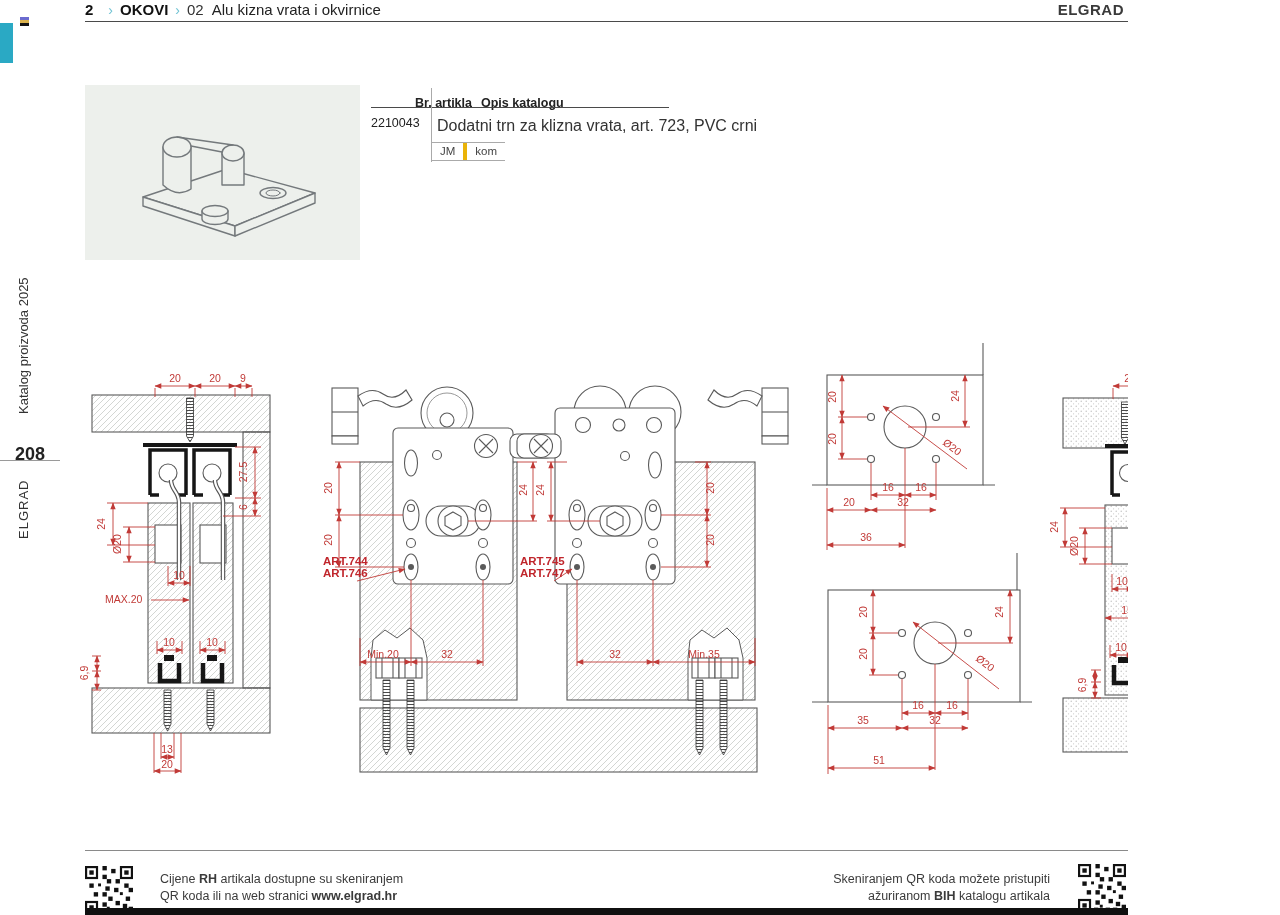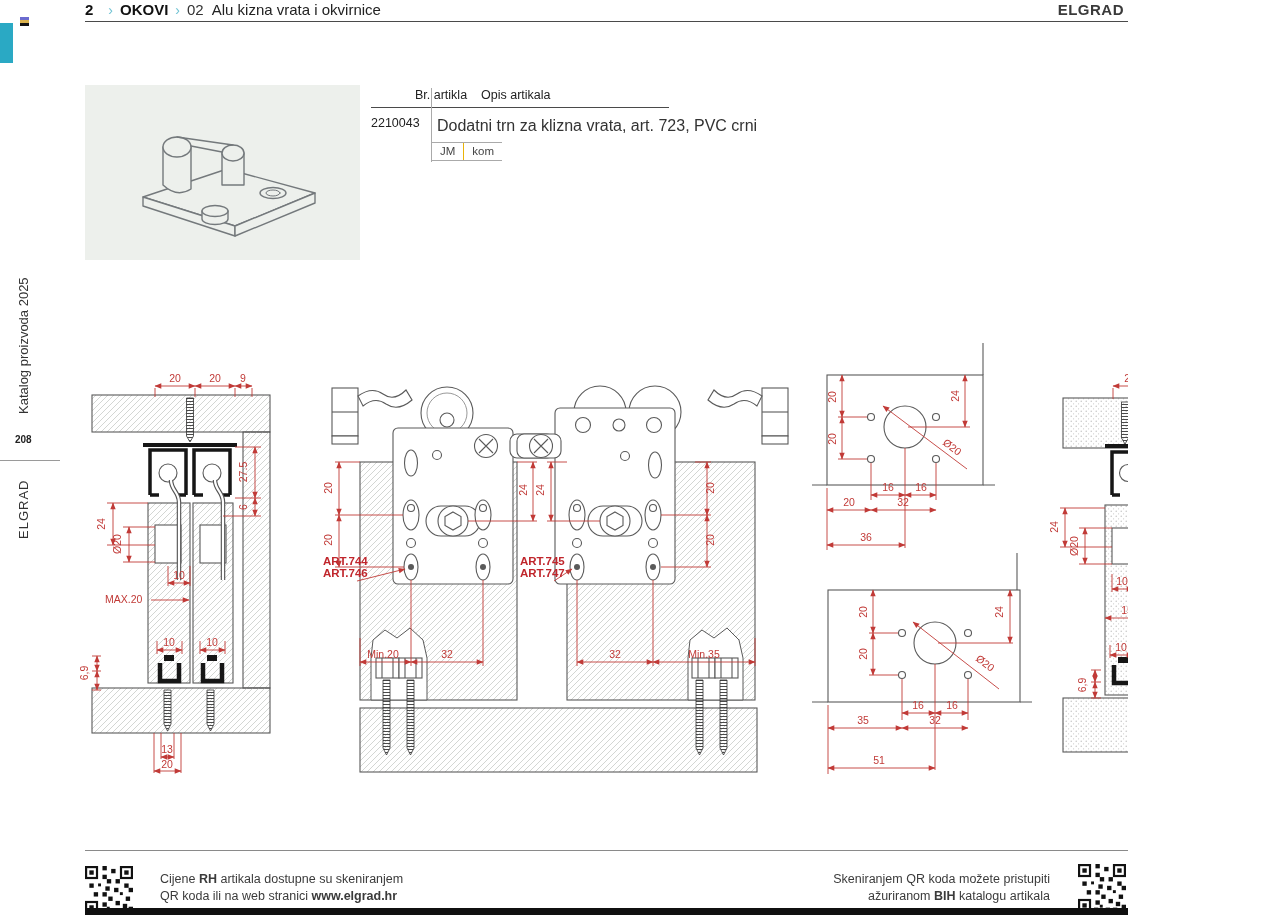--- a/index.html
+++ b/index.html
@@ -15,34 +15,34 @@
   .crumb .c-code { color:#333; margin-right:8px; }
   .crumb .c-title { color:#222; }
   .brand-top { position:absolute; right:4px; top:1px; font-weight:bold; font-size:15px; color:#3a3a3a; letter-spacing:.5px; }
   .header-line { position:absolute; left:85px; right:0; top:21px; height:1px; background:#4a4a4a; }
 
   
   .cyanblock { position:absolute; left:0; top:23px; width:13px; height:40px; background:#2aa9c4; }
   .regmark { position:absolute; left:20px; top:17px; width:9px; }
   .regmark div { height:3px; width:9px; }
   .v-text { position:absolute; writing-mode:vertical-rl; transform:rotate(180deg); font-size:13px; color:#333; white-space:nowrap; }
-  .pagenum { position:absolute; left:15px; top:434px; font-size:10px; font-weight:bold; color:#222; }
+  .pagenum { position:absolute; left:15px; top:444px; font-size:18px; font-weight:bold; color:#222; }
   .rail-line { position:absolute; left:0; top:460px; width:60px; height:1px; background:#9a9a9a; }
 
   
   .prod-img { position:absolute; left:85px; top:85px; width:275px; height:175px; background:#edf0ec; }
   .tbl { position:absolute; left:371px; top:88px; width:310px; height:80px; font-size:12.5px; color:#222; }
-  .tbl .th { position:absolute; top:0; font-weight:normal;padding-left:44px; }
+  .tbl .th { position:absolute; top:8px; font-weight:bold;padding-left:44px; }
   .tbl .h-line { position:absolute; left:0; top:19px; width:298px; height:1px; background:#4a4a4a; }
   .tbl .col-line { position:absolute; left:60px; top:0; width:1px; height:74px; background:#aaa; }
   .tbl .artno { position:absolute; left:0; top:28px; font-weight:normal; }
   .tbl .desc { position:absolute; left:66px; top:29px; font-size:16px; color:#333; white-space:nowrap; }
   .unitbox { position:absolute; left:60px; top:54px; display:flex; border:1px solid #aaa; border-right:none; height:19px; font-size:11.5px; color:#444; }
   .unitbox .uc { padding:2px 8px 0 8px; }
-  .unitbox .uc:first-child { border-right:1px solid #eab308; }
+  .unitbox .uc:first-child { border-right:4px solid #eab308; }
 
   
   .drawings { position:absolute; left:55px; top:340px; width:1225px; height:470px; }
   .bx { stroke:#5a5a5a; stroke-width:1.1; }
   .ln { stroke:#5a5a5a; stroke-width:1.1; fill:none; }
   .wht { fill:#fff; stroke:#5a5a5a; stroke-width:1.1; }
   .rd { stroke:#c13a37; stroke-width:0.9; fill:none; }
   .rt { fill:#c13a37; font-size:10.5px; }
   .rtb { fill:#c0262c; font-size:11.5px; font-weight:bold; }
 
@@ -136,21 +136,21 @@
         <path d="M137,68 V100 h22 V68"></path>
         <ellipse cx="148" cy="68" rx="11" ry="8"></ellipse>
         <path d="M92,52 L148,60" fill="none"></path>
         <path d="M106,61 L137,67" fill="none"></path>
       </g>
     </svg>
   </div>
 
   <div class="tbl">
     <span class="th" style="left:0">Br. artikla</span>
-    <span class="th" style="left:66px">Opis artikala</span>
+    <span class="th" style="left:66px">Opis katalogu</span>
     <div class="h-line"></div>
     <div class="col-line"></div>
     <span class="artno">2210043</span>
     <span class="desc">Dodatni trn za klizna vrata, art. 723, PVC crni</span>
     <div class="unitbox">
       <span class="uc">JM</span>
       <span class="uc">kom</span>
     </div>
   </div>
 

